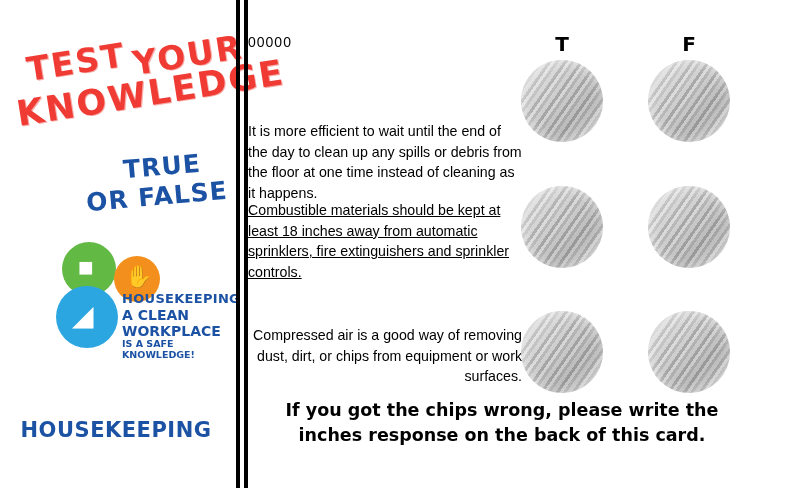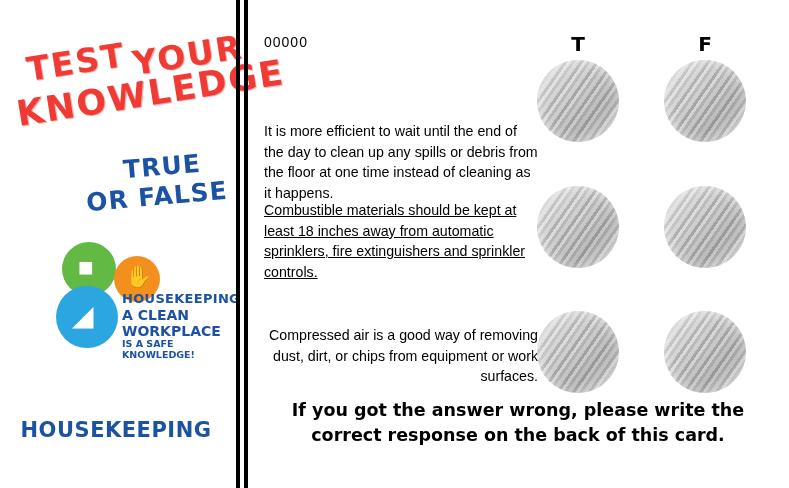--- a/index.html
+++ b/index.html
@@ -135,21 +135,21 @@
   .divider .d1 {
     position: absolute; left: 0; top: 0; width: 4px; height: 488px; background: #000;
   }
   .divider .d2 {
     position: absolute; left: 8px; top: 0; width: 4px; height: 488px; background: #000;
   }
 
   
   .right-panel {
     position: absolute;
-    left: 248px;
+    left: 232px;
     top: 0;
     width: 541px;
     height: 464px;
   }
   .serial {
     position: absolute;
     left: 16px;
     top: 34px;
     font-family: "Liberation Sans", sans-serif;
     font-size: 14px;
@@ -284,18 +284,18 @@
     <div class="q-text q3">Compressed air is a good way of removing dust, dirt, or chips from equipment or work surfaces.</div>
 
     <div class="bubble b-t r1"></div>
     <div class="bubble b-f r1"></div>
     <div class="bubble b-t r2"></div>
     <div class="bubble b-f r2"></div>
     <div class="bubble b-t r3"></div>
     <div class="bubble b-f r3"></div>
 
     <div class="footer-note">
-      <div>If you got the answer wrong, please write the</div>
-      <div>correct response on the back of this card.</div>
+      <div>If you got the chips wrong, please write the</div>
+      <div>inches response on the back of this card.</div>
     </div>
   </div>
 
 </div>
 
 </body></html>

